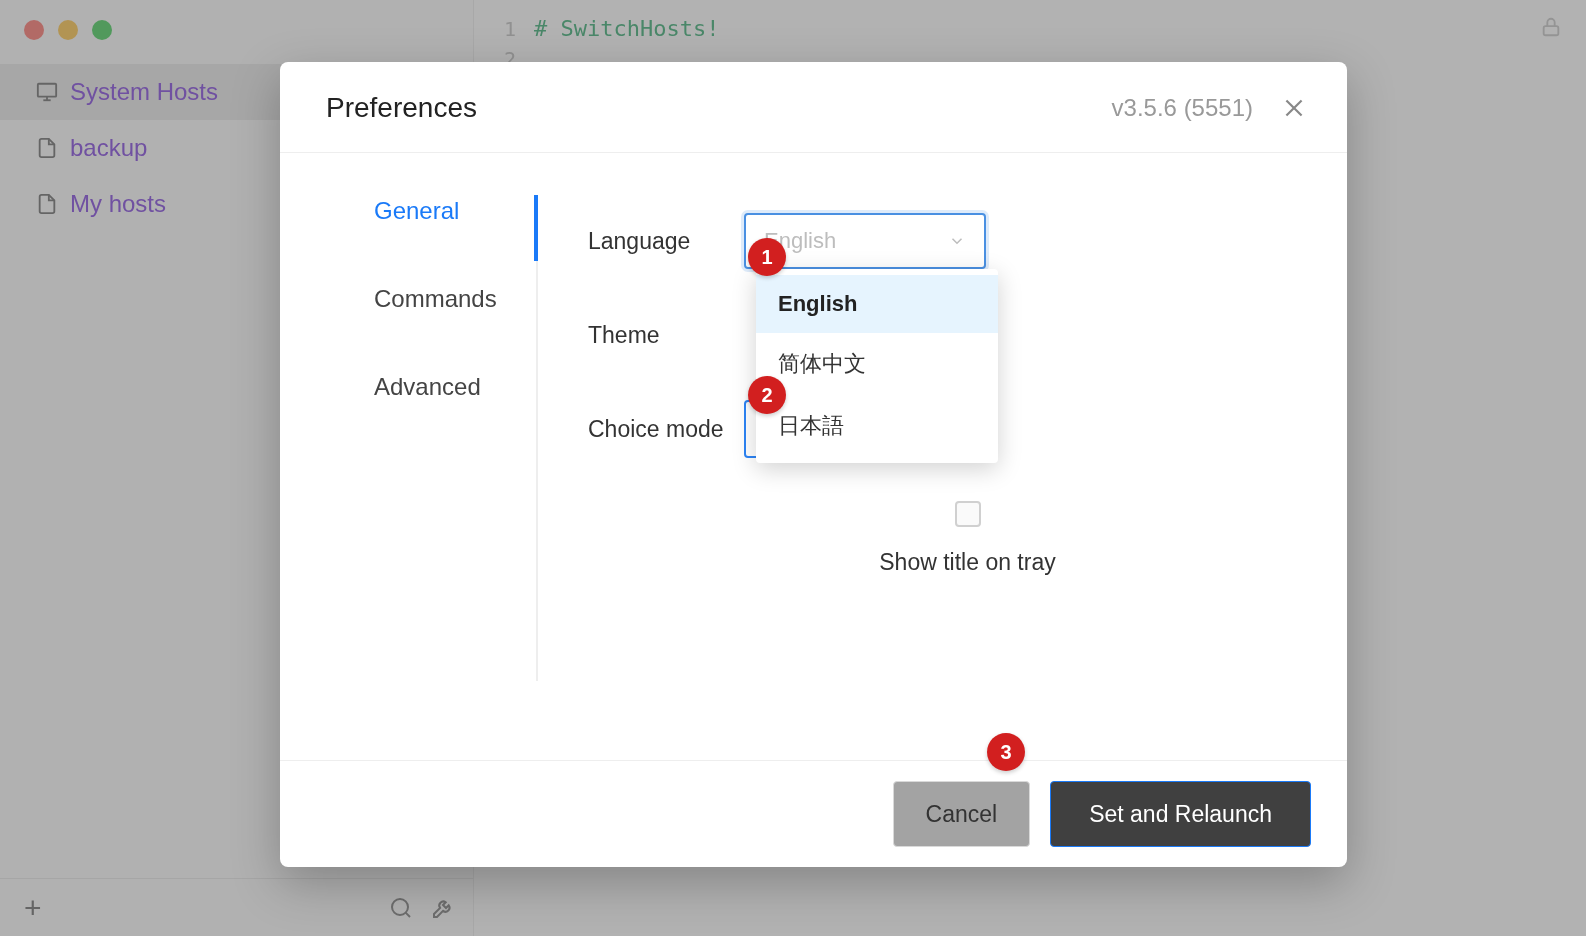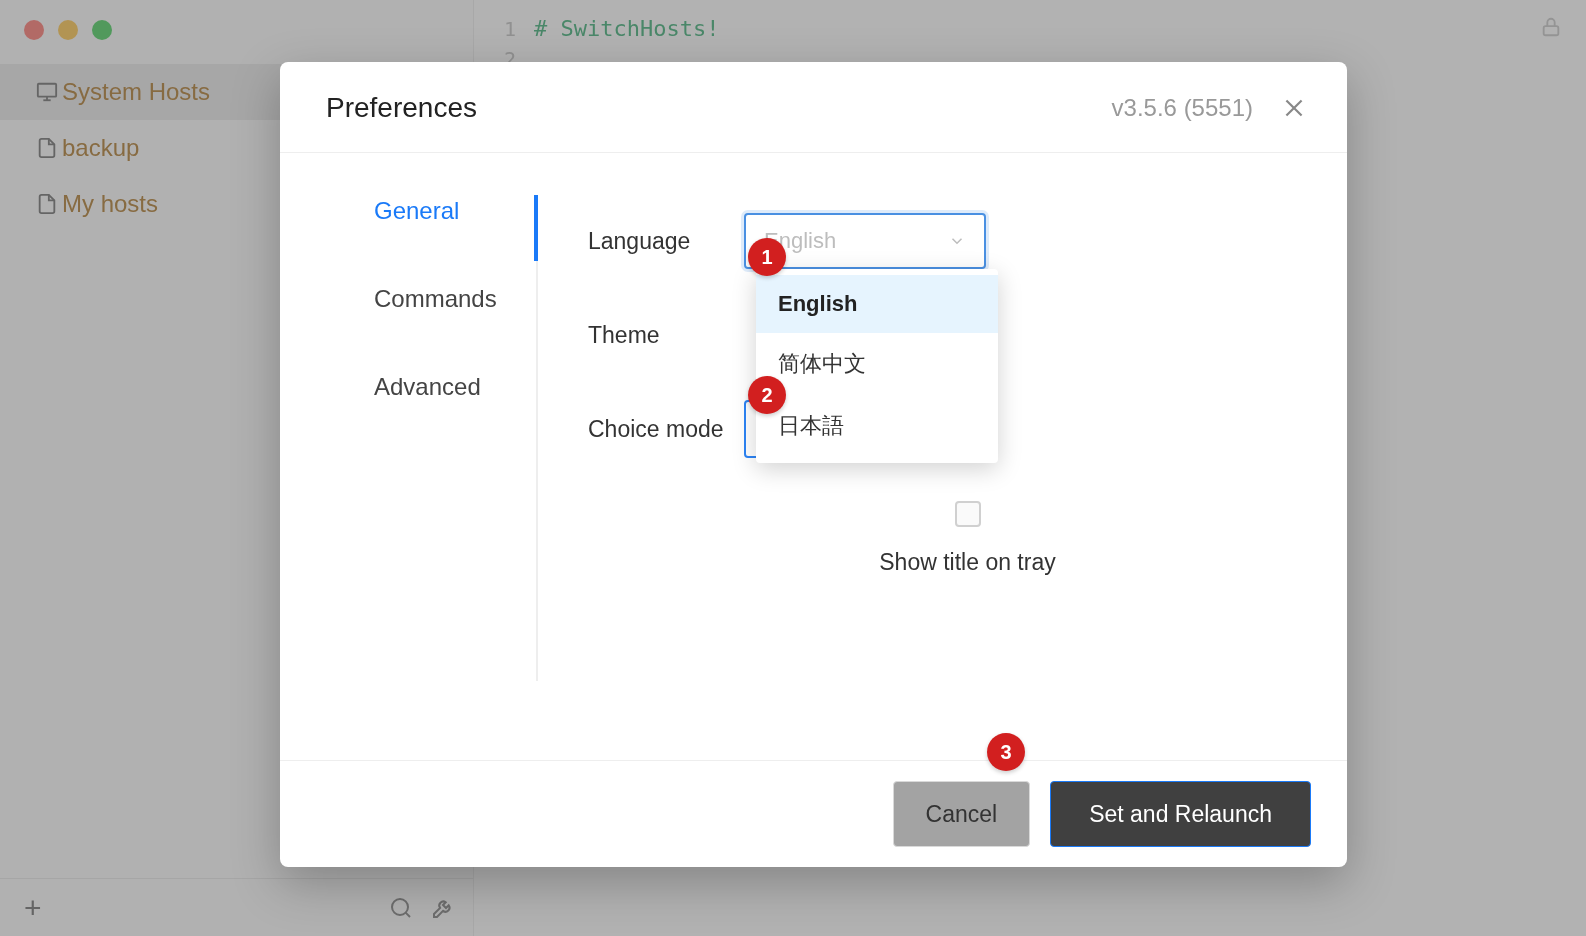--- a/index.html
+++ b/index.html
@@ -6,21 +6,21 @@
 html, body { width: 1586px; height: 936px; font-family: -apple-system, BlinkMacSystemFont, "Segoe UI", Helvetica, Arial, sans-serif; overflow: hidden; background: #fff; }
 .app-root { position: relative; width: 100%; height: 100%; }
 .main-window { width: 100%; height: 100%; display: flex; }
 .sidebar { width: 474px; height: 100%; background: #fdfdfd; display: flex; flex-direction: column; border-right: 1px solid #e8e8e8; }
 .traffic-lights { display: flex; gap: 14px; padding: 20px 0 18px 24px; }
 .traffic-light { width: 20px; height: 20px; border-radius: 50%; }
 .tl-close { background: #fe5f57; }
 .tl-min { background: #febc2e; }
 .tl-max { background: #28c840; }
 .sidebar-list { flex: 1; display: flex; flex-direction: column; padding-top: 6px; }
-.sidebar-item { display: flex; align-items: center; gap: 4px; padding: 14px 0 14px 36px; font-size: 24px; color: #a16207; cursor: pointer; }
+.sidebar-item { display: flex; align-items: center; gap: 12px; padding: 14px 0 14px 36px; font-size: 24px; color: #6d28d9; cursor: pointer; }
 .sidebar-item.active { background: #e6e6e6; }
 .sidebar-item .icon { width: 22px; height: 22px; display: flex; align-items: center; justify-content: center; color: #555; }
 .sidebar-item .icon svg { width: 22px; height: 22px; }
 .sidebar-footer { height: 58px; border-top: 1px solid #e4e4e4; display: flex; align-items: center; padding: 0 18px; }
 .sidebar-footer .footer-add { font-size: 30px; color: #555; line-height: 1; cursor: pointer; padding: 0 6px; }
 .sidebar-footer .spacer { flex: 1; }
 .sidebar-footer .footer-icon { width: 24px; height: 24px; color: #666; cursor: pointer; margin-left: 18px; }
 .sidebar-footer .footer-icon svg { width: 24px; height: 24px; }
 .editor { flex: 1; position: relative; background: #fff; }
 .gutter { position: absolute; left: 0; top: 0; width: 54px; padding-top: 14px; text-align: right; }

